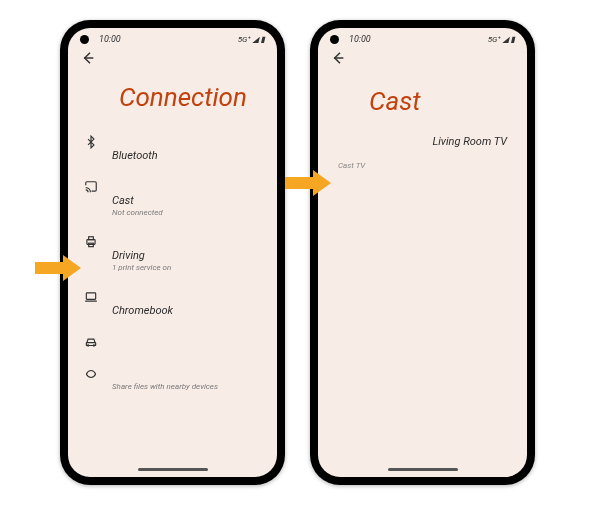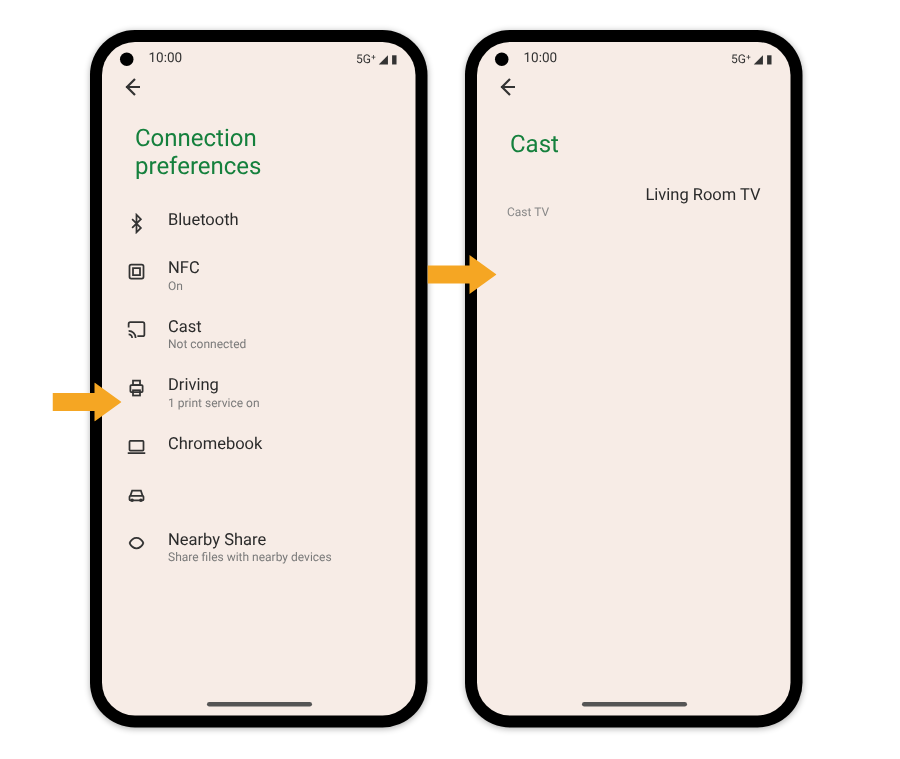--- a/index.html
+++ b/index.html
@@ -20,20 +20,21 @@
   .phone.right{left:310px;}
 
   .screen{
     width:100%;
     height:100%;
     background:#f7ece6;
     border-radius:22px;
     position:relative;
     overflow:hidden;
     color:#2b2b2b;
+    font-style:italic;
   }
 
   
   .status{
     display:flex;
     justify-content:space-between;
     align-items:center;
     padding:6px 12px 2px;
     font-size:9px;
     color:#333;
@@ -42,51 +43,52 @@
     width:9px;height:9px;border-radius:50%;background:#000;
     margin-right:6px;display:inline-block;vertical-align:middle;
   }
   .status-left{display:flex;align-items:center;gap:4px;}
   .status-right{display:flex;align-items:center;gap:3px;font-size:8px;}
 
   .back-row{padding:4px 12px 6px;}
   .back-icon svg{width:16px;height:16px;}
 
   .title{
-    font-size:16px;
+    font-size:26px;
     line-height:1.2;
     padding:6px 22px 12px;
-    color:#15803d;
+    color:#c2410c;
+    margin-left:29px;
   }
   .title.single{padding-top:10px;padding-bottom:18px;}
 
   .list{padding:0 10px;}
   .row{
     display:flex;
     align-items:flex-start;
     gap:12px;
     padding:8px 4px;
   }
   .row .ic{
     width:18px;
     flex:0 0 18px;
     display:flex;
     justify-content:center;
     padding-top:2px;
     color:#333;
   }
   .row .ic svg{width:14px;height:14px;}
-  .row .txts{display:flex;flex-direction:column;min-width:0;}
+  .row .txts{display:flex;flex-direction:column;min-width:0;margin-top:16px;}
   .row .lbl{font-size:11px;color:#2b2b2b;}
   .row .sub{font-size:8px;color:#7a7a7a;margin-top:1px;}
 
   
   .device{padding:0 20px;}
   .device .dname{font-size:11px;color:#2b2b2b;text-align:right;}
-  .device .dsub{font-size:8px;color:#888;margin-top:1px;}
+  .device .dsub{font-size:8px;color:#888;margin-top:13px;}
 
   
   .navbar{
     position:absolute;
     bottom:6px;left:50%;transform:translateX(-50%);
     width:70px;height:3px;border-radius:3px;background:#555;
   }
 
   
   .arrow{
@@ -118,48 +120,35 @@
           <svg viewBox="0 0 24 24" fill="none" stroke="#333" stroke-width="2.2">
             <path d="M15 4 L7 12 L15 20"></path>
             <path d="M7 12 H20" stroke-width="0"></path>
             <path d="M20 12 H6"></path>
           </svg>
         </span>
       </div>
 
       <div class="title">
         <div>Connection</div>
-        <div>preferences</div>
       </div>
 
       <div class="list">
 
         <div class="row">
           <span class="ic">
             <svg viewBox="0 0 24 24" fill="none" stroke="#333" stroke-width="2">
                 <path d="M7 7l10 10-5 5V2l5 5L7 17"></path>
               </svg>
           </span>
           <div class="txts">
             <span class="lbl">Bluetooth</span>
           </div>
         </div>
 
-        <div class="row">
-          <span class="ic">
-            <svg viewBox="0 0 24 24" fill="none" stroke="#333" stroke-width="2">
-                <rect x="4" y="4" width="16" height="16" rx="2"></rect>
-                <path d="M8 8h8v8H8z"></path>
-              </svg>
-          </span>
-          <div class="txts">
-            <span class="lbl">NFC</span>
-            <span class="sub">On</span>
-          </div>
-        </div>
 
         <div class="row">
           <span class="ic">
             <svg viewBox="0 0 24 24" fill="none" stroke="#333" stroke-width="2">
               <path d="M3 17a4 4 0 014 4"></path>
                 <path d="M3 13a8 8 0 018 8"></path>
               <path d="M3 9V5a2 2 0 012-2h14a2 2 0 012 2v12a2 2 0 01-2 2h-6"></path>
             </svg>
           </span>
           <div class="txts">
@@ -206,21 +195,20 @@
         </div>
 
         <div class="row">
           <span class="ic">
             <svg viewBox="0 0 24 24" fill="none" stroke="#333" stroke-width="2">
                 <path d="M4 12c4-8 12-8 16 0"></path>
                 <path d="M4 12c4 8 12 8 16 0"></path>
               </svg>
           </span>
           <div class="txts">
-            <span class="lbl">Nearby Share</span>
             <span class="sub">Share files with nearby devices</span>
           </div>
         </div>
 
       </div>
 
       <div class="navbar"></div>
     </div>
   </div>
 

